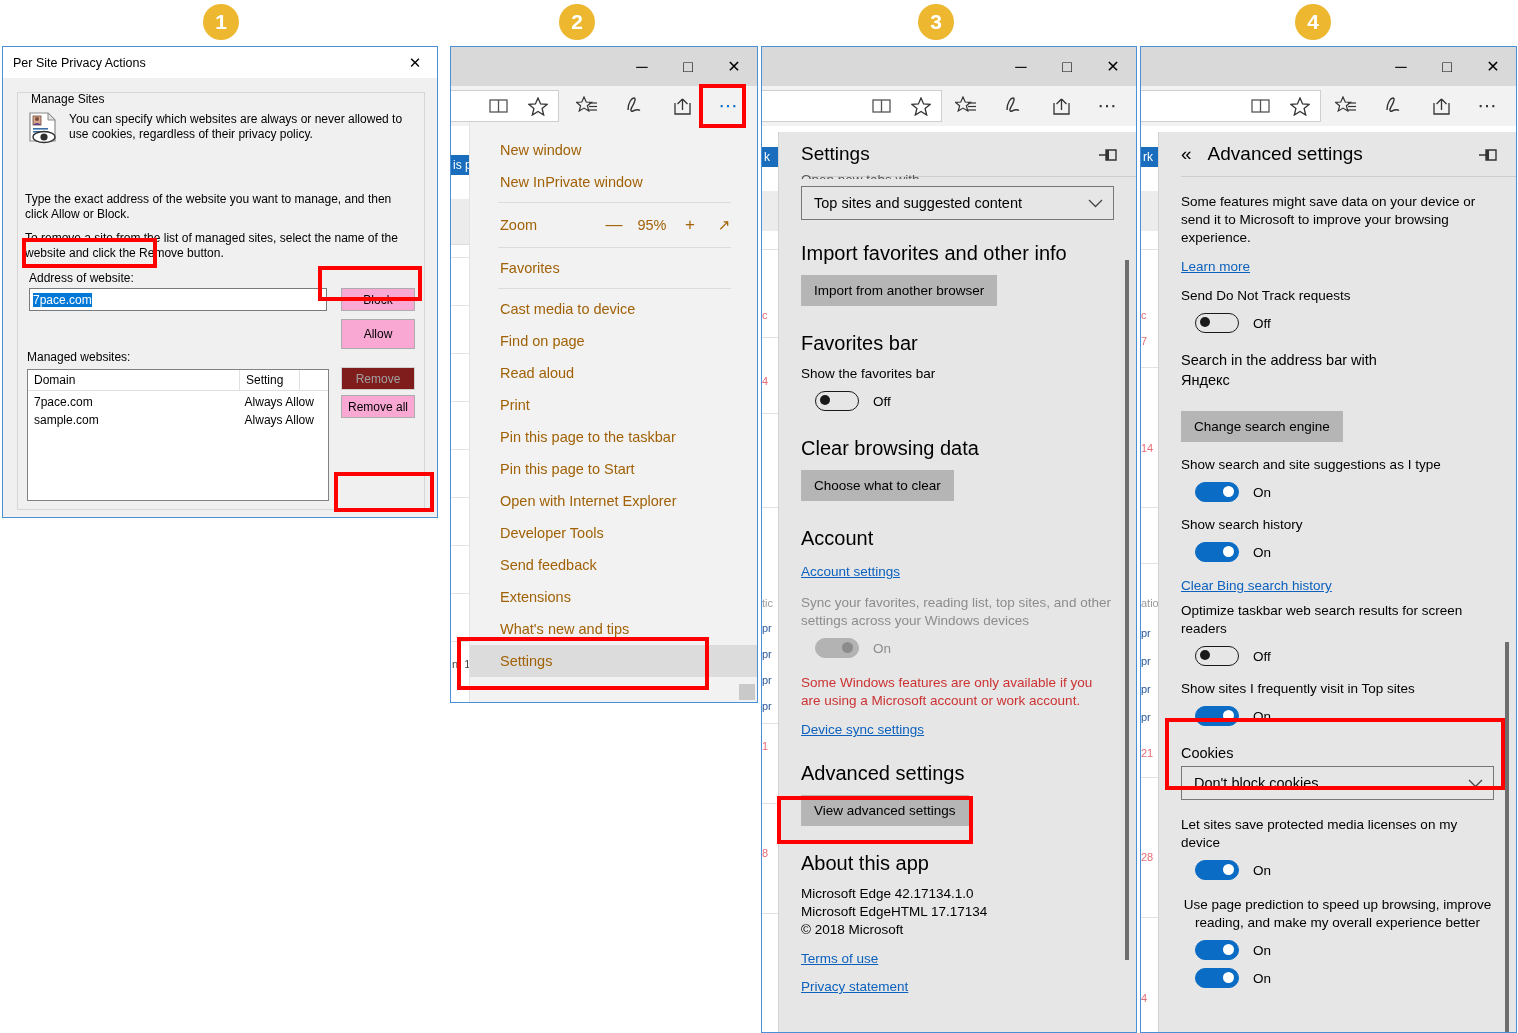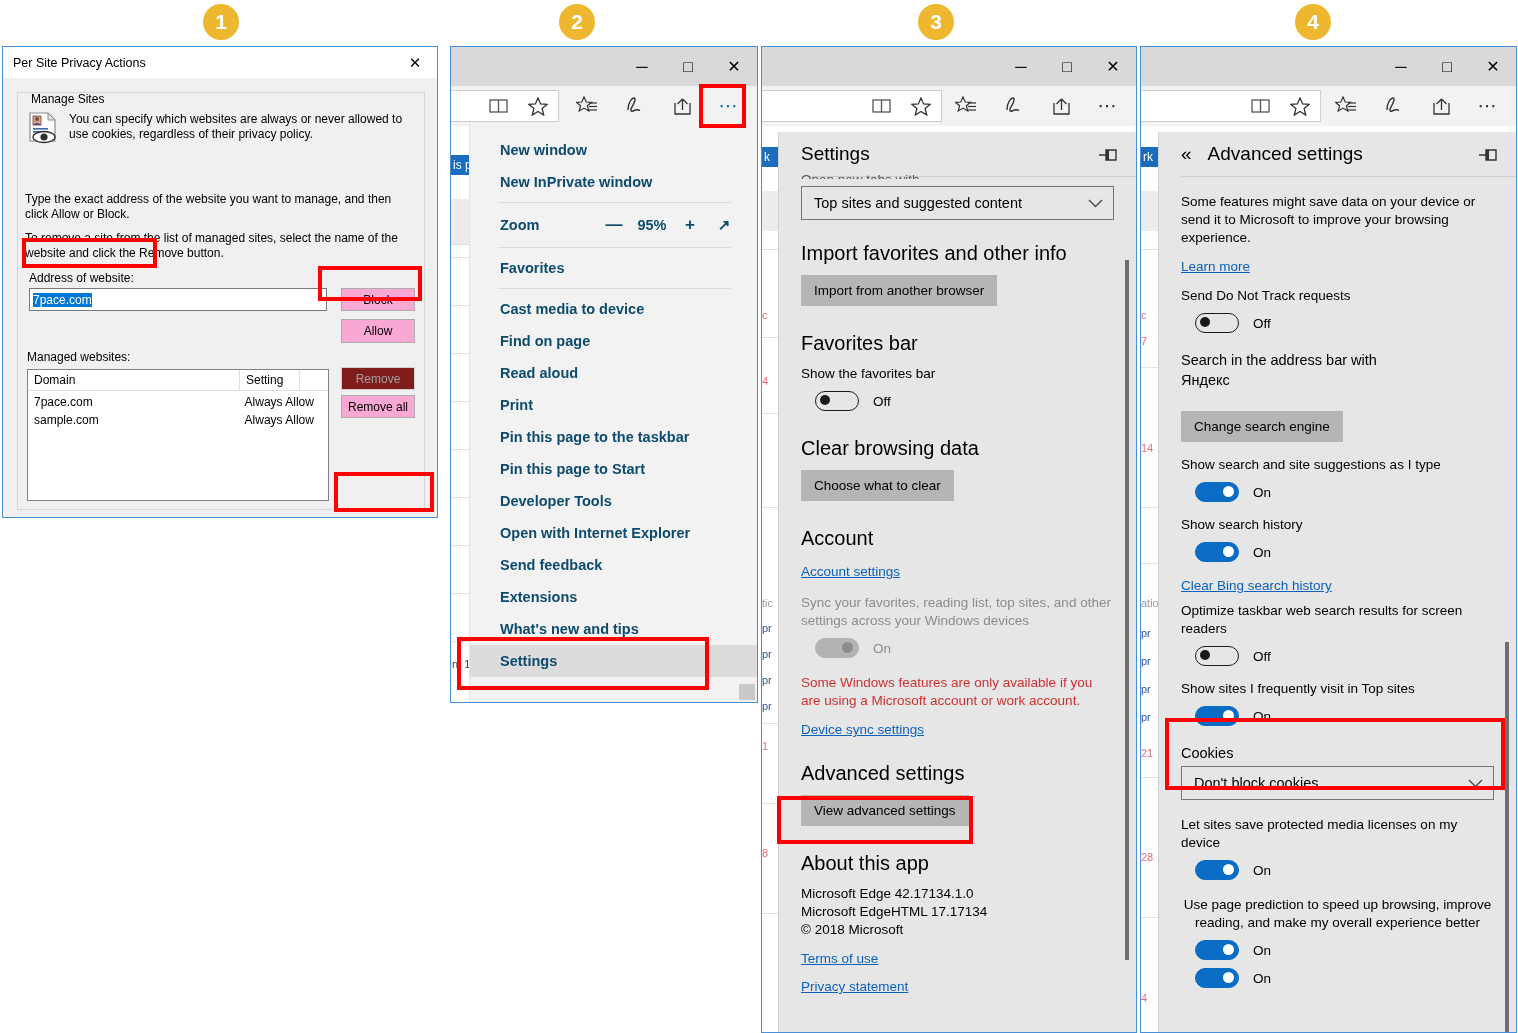--- a/index.html
+++ b/index.html
@@ -101,21 +101,21 @@
   .frag.red { color:#e86c74; }
   .frag.gray { color:#9a9a9a; }
   .hrule { position:absolute; height:1px; background:#e3e3e3; }
   .bluetab { position:absolute; background:#1a6dbd; color:#fff; font-size:12px; padding:3px 2px; white-space:nowrap; }
 
   
   #p2 { left:450px; top:46px; width:308px; height:657px; }
   .menu {
     position:absolute; left:18px; top:75px; width:290px; bottom:0;
     background:#f2f2f2; border-left:1px solid #e3e3e3;
-    font-size:14.5px; color:#0c4a6e;font-weight:bold;
+    font-size:14.5px; color:#a16207;
   }
   .menu .mi { height:32px; display:flex; align-items:center; padding-left:30px; }
   .menu .mi.hl { background:#dcdcdc; }
   .menu .sep { height:1px; background:#dcdcdc; margin:4px 28px; }
   .menu .zoom { height:36px; display:flex; align-items:center; padding-left:30px; padding-right:18px; }
   .menu .zoom .lbl { flex:1; }
   .menu .zoom .zi { width:34px; text-align:center; font-size:17px; }
   .menu .zoom .zv { font-size:14.5px; width:42px; text-align:center; }
   .resizer { position:absolute; right:2px; bottom:2px; width:16px; height:16px; background:#c9c9c9; }
 
@@ -193,21 +193,21 @@
   <div class="p1-para" style="top:145px;">Type the exact address of the website you want to manage, and then click Allow or Block.</div>
   <div class="p1-para" style="top:184px;">To remove a site from the list of managed sites, select the name of the website and click the Remove button.</div>
 
   <div class="p1-label" style="left:26px; top:224px;">Address of website:</div>
 
   <div class="p1-input">
     <span class="sel">7pace.com</span>
   </div>
 
   <div class="p1-btn" style="left:338px; top:241px; width:74px; height:23px;">Block</div>
-  <div class="p1-btn" style="left:338px; top:272px; width:74px; height:24px;">Allow</div>
+  <div class="p1-btn" style="left:338px; top:272px; width:74px; height:30px;">Allow</div>
 
   <div class="p1-label" style="left:24px; top:303px;">Managed websites:</div>
 
   <div class="p1-list">
     <div class="hdr">
       <div class="c1">Domain</div>
       <div class="c2">Setting</div>
     </div>
     <div class="row" style="margin-top:4px;">
       <div class="c1">7pace.com</div>
@@ -324,24 +324,24 @@
     <div class="mi">
       <span>Print</span>
     </div>
     <div class="mi">
       <span>Pin this page to the taskbar</span>
     </div>
     <div class="mi">
       <span>Pin this page to Start</span>
     </div>
     <div class="mi">
+      <span>Open with Internet Explorer</span>
+    </div>
+    <div class="mi">
       <span>Developer Tools</span>
-    </div>
-    <div class="mi">
-      <span>Open with Internet Explorer</span>
     </div>
     <div class="mi">
       <span>Send feedback</span>
     </div>
     <div class="mi">
       <span>Extensions</span>
     </div>
     <div class="mi">
       <span>What's new and tips</span>
     </div>

